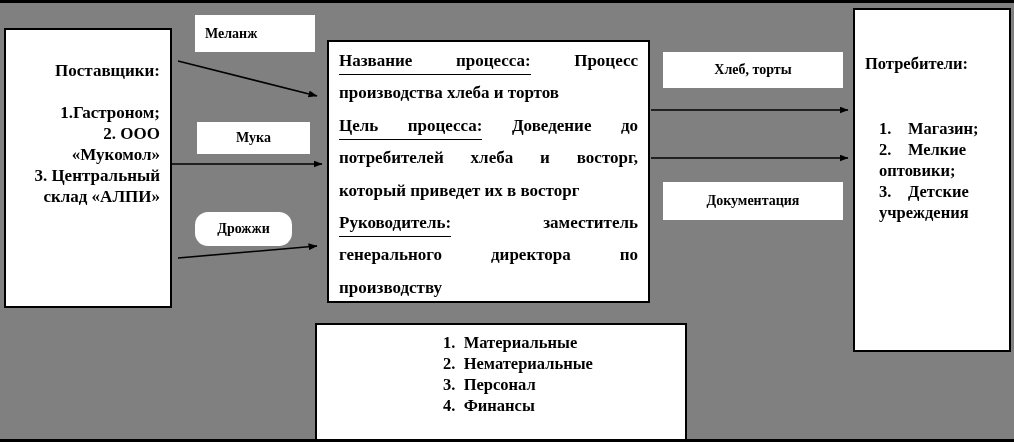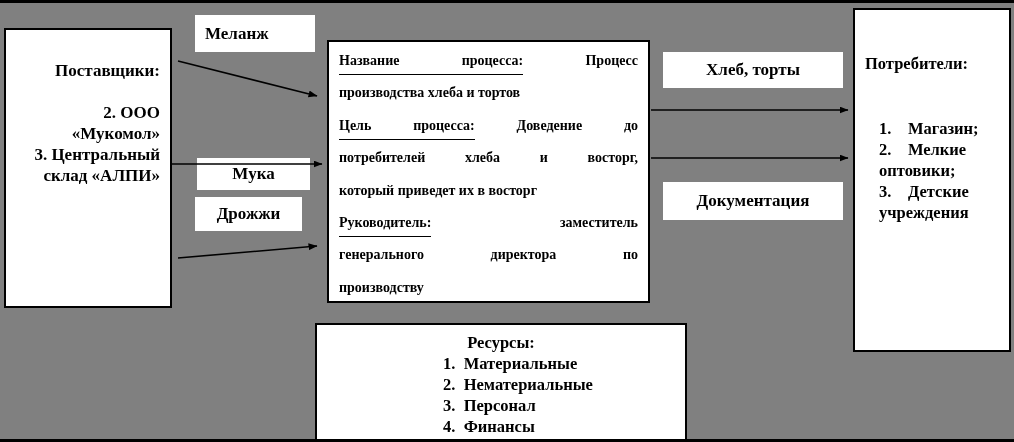--- a/index.html
+++ b/index.html
@@ -23,62 +23,63 @@
   .wbox{
     position:absolute;box-sizing:border-box;
     background:var(--box-bg);
     border:2px solid var(--ink);
     z-index:2;
   }
   .plainlabel{
     position:absolute;box-sizing:border-box;
     background:var(--box-bg);
     display:flex;align-items:center;
-    font-size:17px;
+    font-size:14px;
     z-index:2;
   }
   .plainlabel.center{justify-content:center;}
   
   .suppliers{left:4px;top:28px;width:168px;height:280px;padding:30px 10px 0 10px;text-align:right;font-size:17px;line-height:21px;}
   .suppliers .title{margin-bottom:21px;}
   
-  .process{left:327px;top:40px;width:323px;height:263px;padding:3px 10px 0 10px;font-size:14px;}
+  .process{left:327px;top:40px;width:323px;height:263px;padding:3px 10px 0 10px;font-size:17px;}
   .pline{display:flex;align-items:baseline;height:32.4px;padding-top:3px;box-sizing:border-box;}
   .pline .word{flex:0 0 auto;line-height:26px;white-space:pre;}
   .pline .gap{flex:1 1 auto;min-width:5px;line-height:26px;overflow:hidden;}
   .pline .u{border-bottom:1.6px solid var(--ink);}
   
   .consumers{left:853px;top:8px;width:158px;height:344px;padding:43px 8px 0 10px;font-size:16.5px;line-height:21px;}
   .consumers .title{margin-bottom:44px;}
   .consumers .items{margin-left:14px;}
   
   .resources{left:315px;top:323px;width:372px;height:119px;padding-top:7px;font-size:16.5px;line-height:21px;}
   .resources .title{text-align:center;}
   .resources .items{margin-left:126px;}
   
   .lbl-melange{left:195px;top:15px;width:120px;height:37px;padding-left:10px;}
-  .lbl-flour{left:197px;top:122px;width:113px;height:32px;margin-top:36px;}
-  .lbl-yeast{left:195px;top:197px;width:107px;height:34px;}
+  .lbl-flour{left:197px;top:122px;width:113px;height:32px;}
+  .lbl-yeast{left:195px;top:212px;width:97px;height:34px;border-radius:13px;}
   .lbl-bread{left:663px;top:52px;width:180px;height:36px;}
   .lbl-doc{left:663px;top:182px;width:180px;height:38px;}
   
   svg.arrows{position:absolute;left:0;top:0;z-index:3;}
   svg.arrows line{stroke:var(--ink);stroke-width:1.6px;}
   svg.arrows polygon{fill:var(--ink);}
 </style>
 </head>
 <body>
 
 <div class="canvas">
 
   <div class="hbar top"></div>
 
   <div class="wbox suppliers">
     <div class="title">Поставщики:</div>
     <div class="items">
+        <div>1.Гастроном;</div>
         <div>2. ООО «Мукомол»</div>
         <div>3. Центральный склад «АЛПИ»</div>
       </div>
   </div>
 
   <div class="plainlabel lbl-melange">Меланж</div>
   <div class="plainlabel center lbl-flour">Мука</div>
   <div class="plainlabel center lbl-yeast">Дрожжи</div>
 
   <div class="wbox process">
@@ -138,21 +139,20 @@
   <div class="wbox consumers">
     <div class="title">Потребители:</div>
     <div class="items">
         <div>1.&nbsp;&nbsp;&nbsp;&nbsp;Магазин;</div>
         <div>2.&nbsp;&nbsp;&nbsp;&nbsp;Мелкие оптовики;</div>
         <div>3.&nbsp;&nbsp;&nbsp;&nbsp;Детские учреждения</div>
       </div>
   </div>
 
   <div class="wbox resources">
-    <div class="title">Ресурсы:</div>
     <div class="items">
         <div>1.&nbsp;&nbsp;Материальные</div>
         <div>2.&nbsp;&nbsp;Нематериальные</div>
         <div>3.&nbsp;&nbsp;Персонал</div>
         <div>4.&nbsp;&nbsp;Финансы</div>
       </div>
   </div>
 
   <svg class="arrows" width="1014" height="442">
     <defs>

